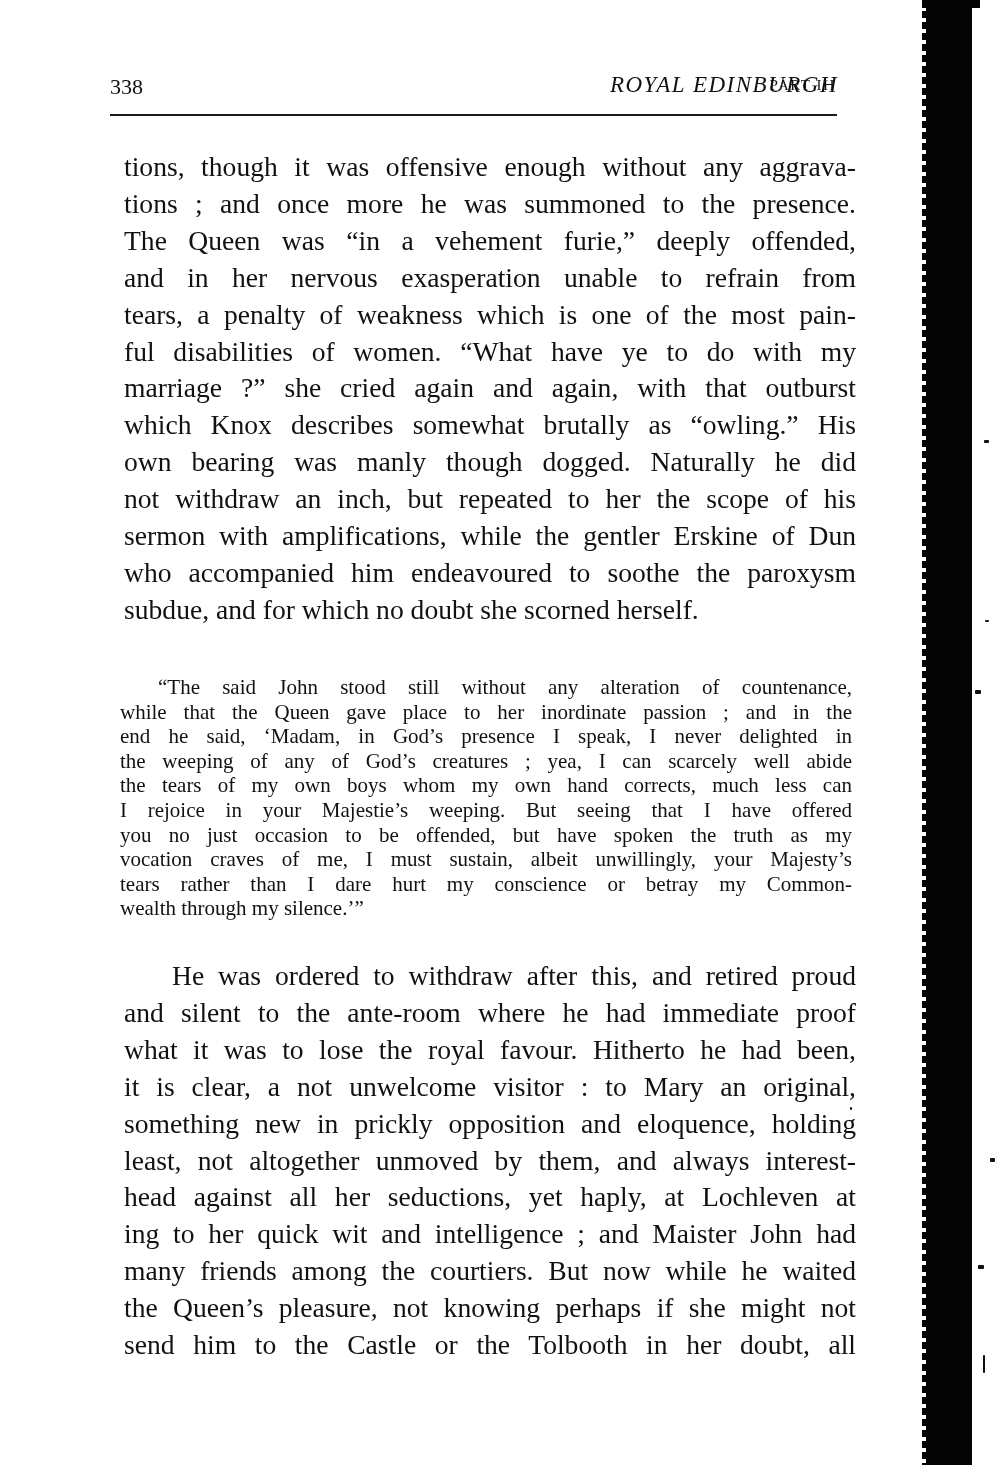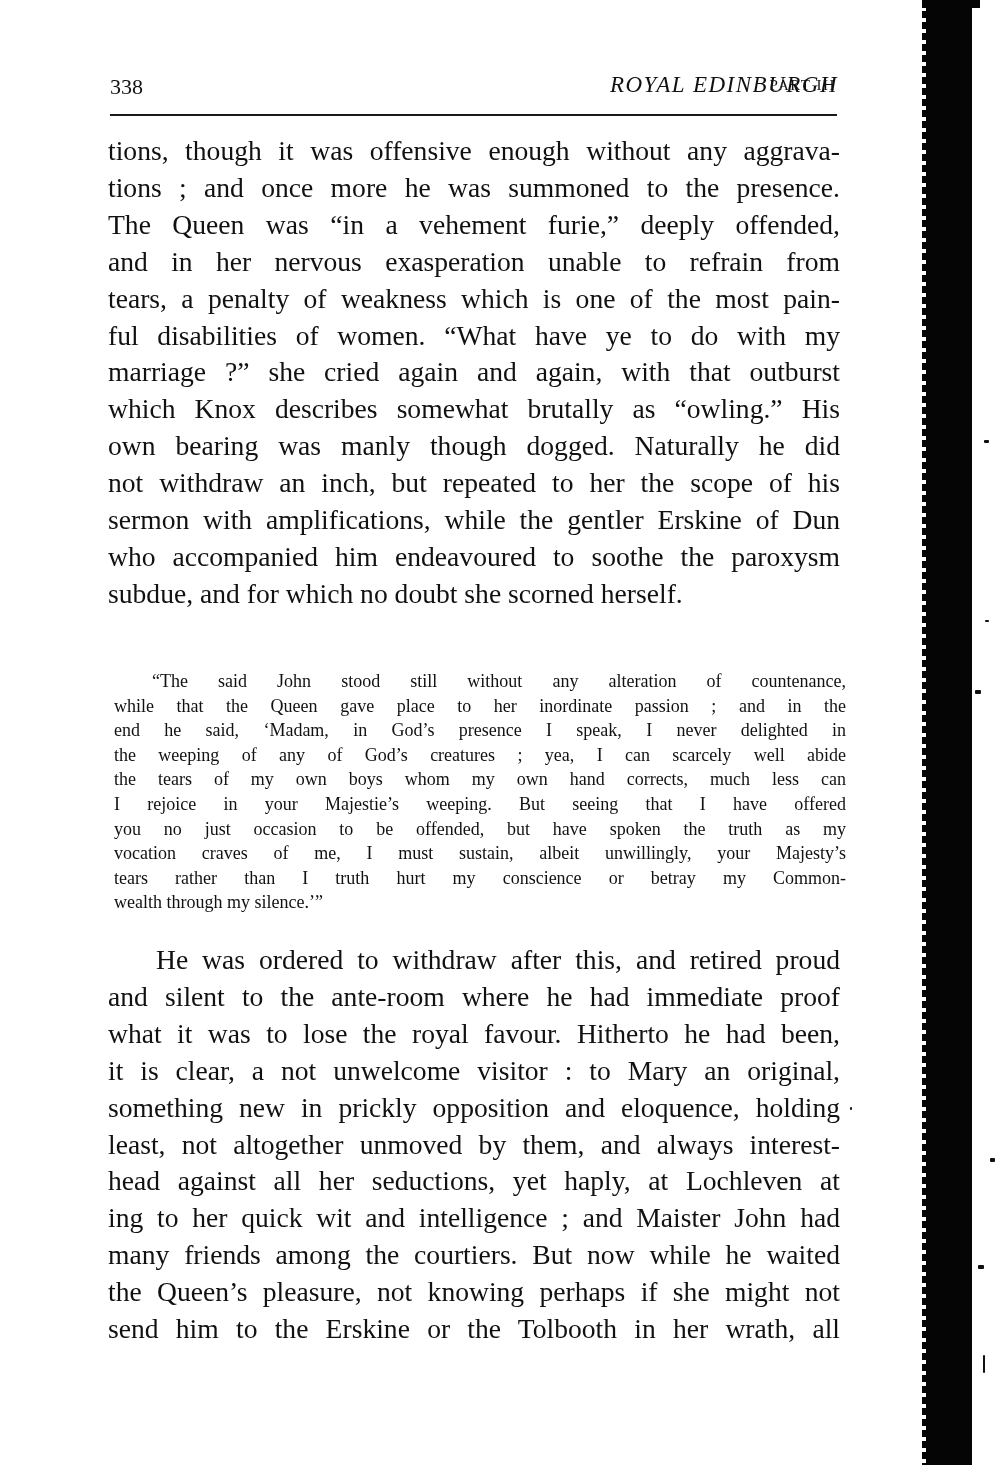--- a/index.html
+++ b/index.html
@@ -65,42 +65,42 @@
     }
     .text-block {
       position: absolute;
       left: 108px;
       width: 732px;
     }
     .body-para {
       font-size: 27.6px;
       line-height: 36.9px;
       text-align: justify;
-      margin: 0;
+      margin: 16px;
     }
     .body-para .line {
       display: block;
       text-align: justify;
       text-align-last: justify;
       white-space: nowrap;
     }
     .body-para .line.last {
       text-align-last: left;
     }
     .body-para .line.indent {
       padding-left: 48px;
     }
     .quote-para {
       position: absolute;
       left: 108px;
       width: 732px;
       top: 663px;
-      font-size: 18px;
+      font-size: 21px;
       line-height: 24.6px;
-      margin: 6px;
+      margin: 12px;
     }
     .quote-para .line {
       display: block;
       text-align: justify;
       text-align-last: justify;
       white-space: nowrap;
     }
     .quote-para .line.last {
       text-align-last: left;
     }
@@ -168,36 +168,36 @@
 
   <div class="quote-para">
     <span class="line indent">“The said John stood still without any alteration of countenance,</span>
     <span class="line">while that the Queen gave place to her inordinate passion ; and in the</span>
     <span class="line">end he said, ‘Madam, in God’s presence I speak, I never delighted in</span>
     <span class="line">the weeping of any of God’s creatures ; yea, I can scarcely well abide</span>
     <span class="line">the tears of my own boys whom my own hand corrects, much less can</span>
     <span class="line">I rejoice in your Majestie’s weeping.  But seeing that I have offered</span>
     <span class="line">you no just occasion to be offended, but have spoken the truth as my</span>
     <span class="line">vocation craves of me, I must sustain, albeit unwillingly, your Majesty’s</span>
-    <span class="line">tears rather than I truth hurt my conscience or betray my Common-</span>
+    <span class="line">tears rather than I dare hurt my conscience or betray my Common-</span>
     <span class="line last">wealth through my silence.’”</span>
   </div>
 
   <div class="text-block body-para" style="top:942px;">
     <span class="line indent">He was ordered to withdraw after this, and retired proud</span>
     <span class="line">and silent to the ante-room where he had immediate proof</span>
     <span class="line">what it was to lose the royal favour.  Hitherto he had been,</span>
     <span class="line">it is clear, a not unwelcome visitor : to Mary an original,</span>
     <span class="line">something new in prickly opposition and eloquence, holding</span>
     <span class="line">least, not altogether unmoved by them, and always interest-</span>
     <span class="line">head against all her seductions, yet haply, at Lochleven at</span>
     <span class="line">ing to her quick wit and intelligence ; and Maister John had</span>
     <span class="line">many friends among the courtiers.  But now while he waited</span>
     <span class="line">the Queen’s pleasure, not knowing perhaps if she might not</span>
-    <span class="line">send him to the Erskine or the Tolbooth in her wrath, all</span>
+    <span class="line">send him to the Castle or the Tolbooth in her doubt, all</span>
   </div>
 
   <div class="binding-top"></div>
   <div class="binding-shadow"></div>
 
   <div class="speck" style="left:984px;top:440px;width:5px;height:3px;"></div>
   <div class="speck" style="left:985px;top:620px;width:4px;height:2px;"></div>
   <div class="speck" style="left:975px;top:690px;width:6px;height:4px;"></div>
   <div class="speck" style="left:990px;top:1158px;width:5px;height:4px;"></div>
   <div class="speck" style="left:978px;top:1265px;width:6px;height:4px;"></div>

